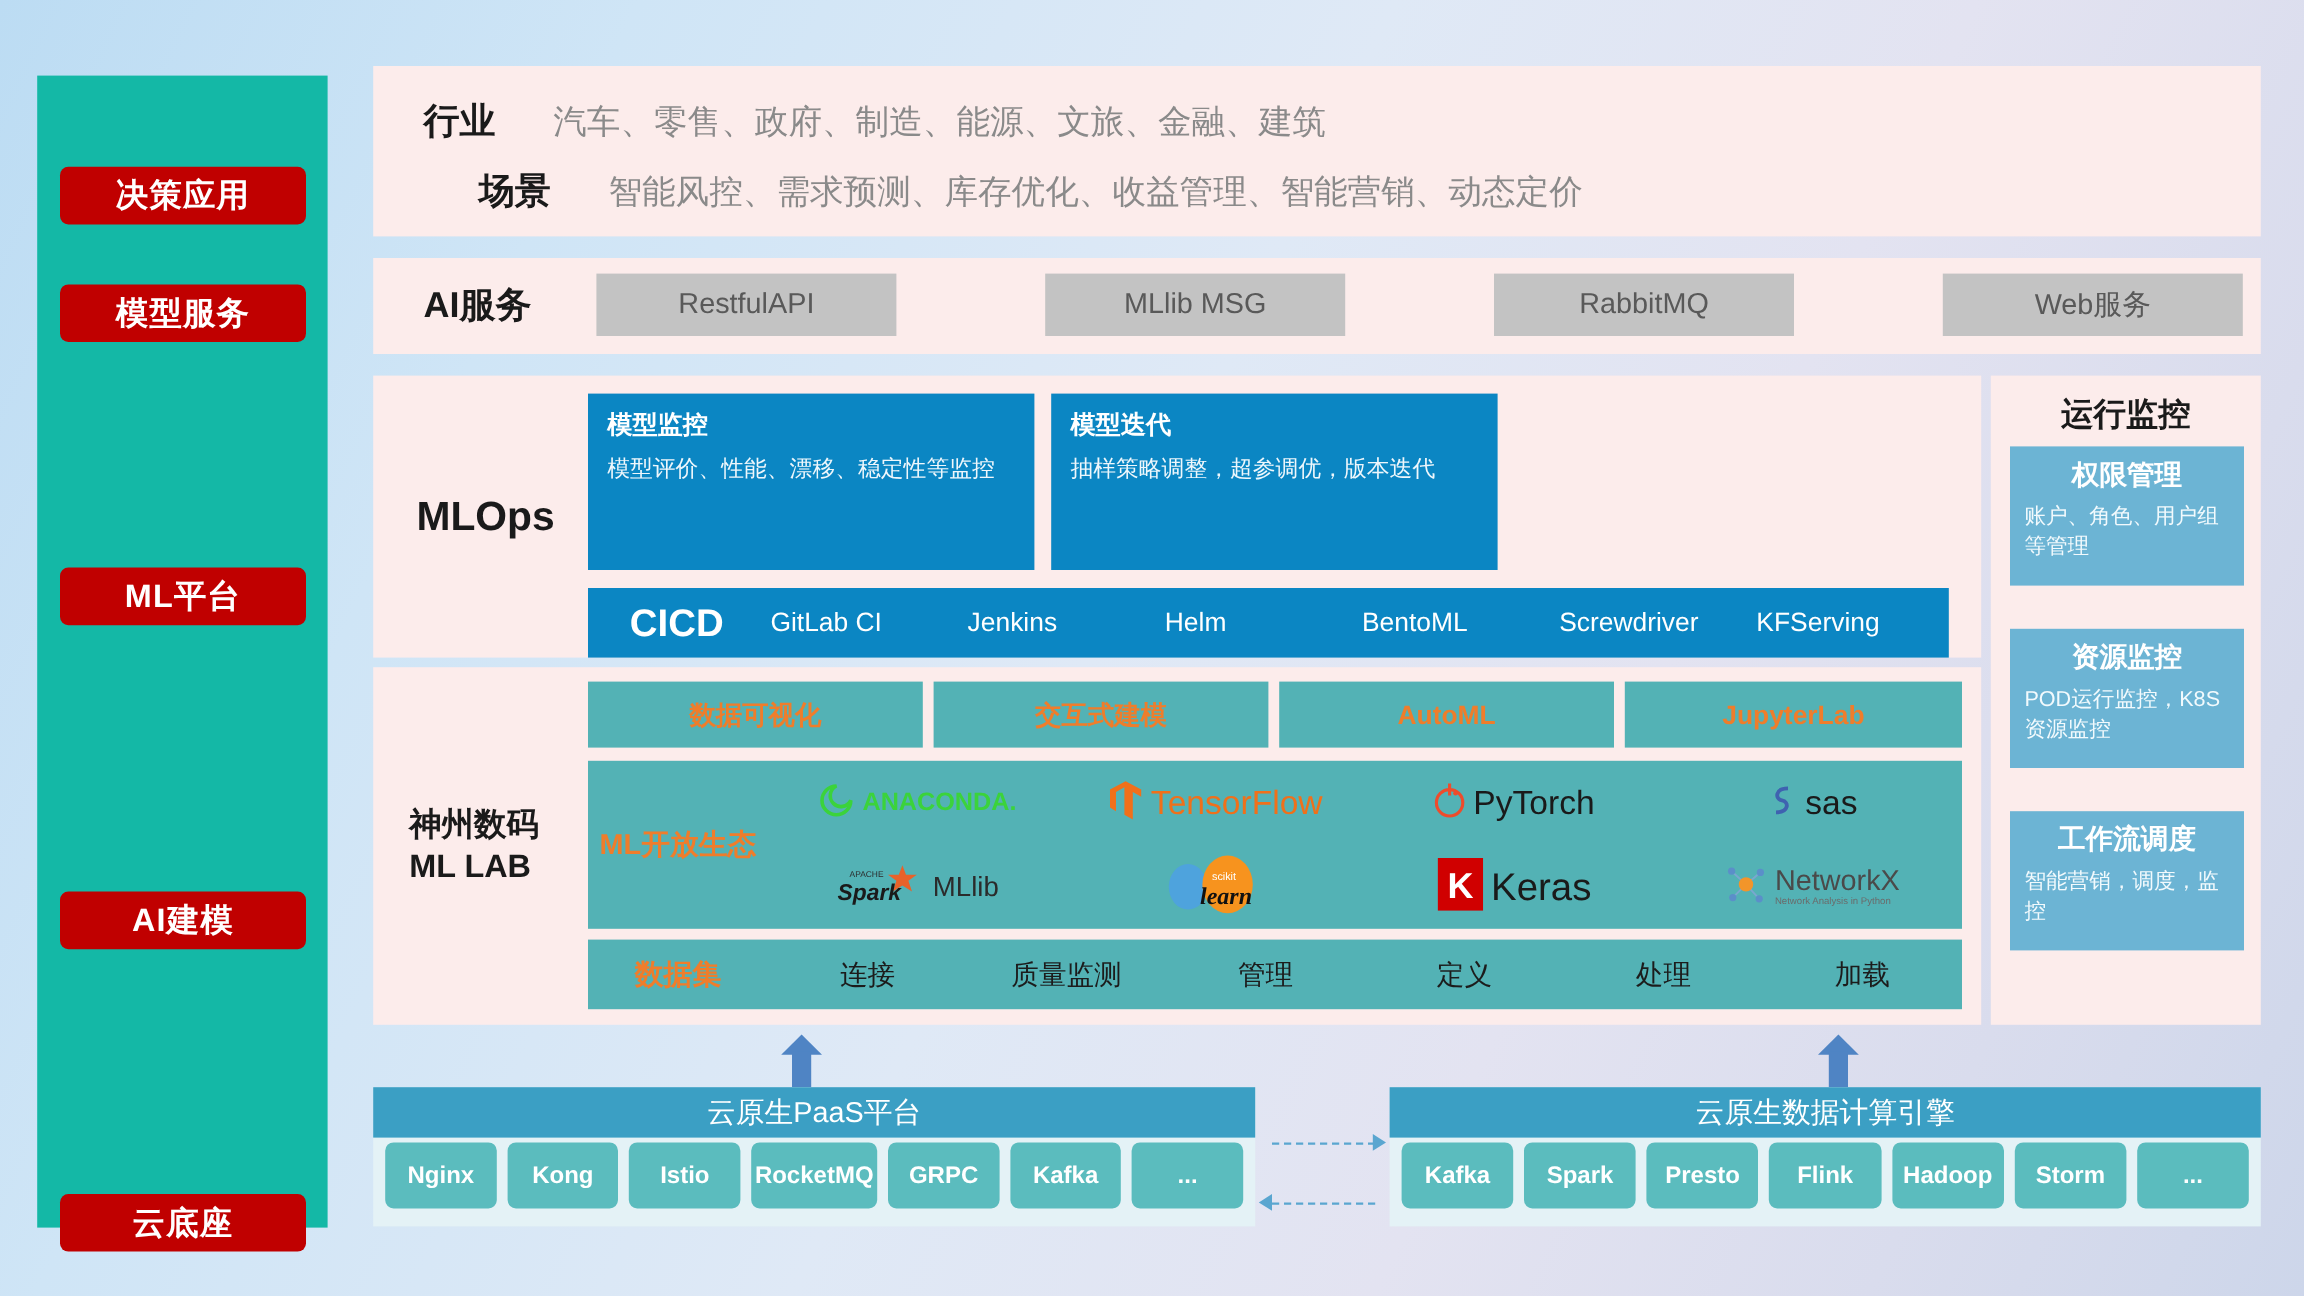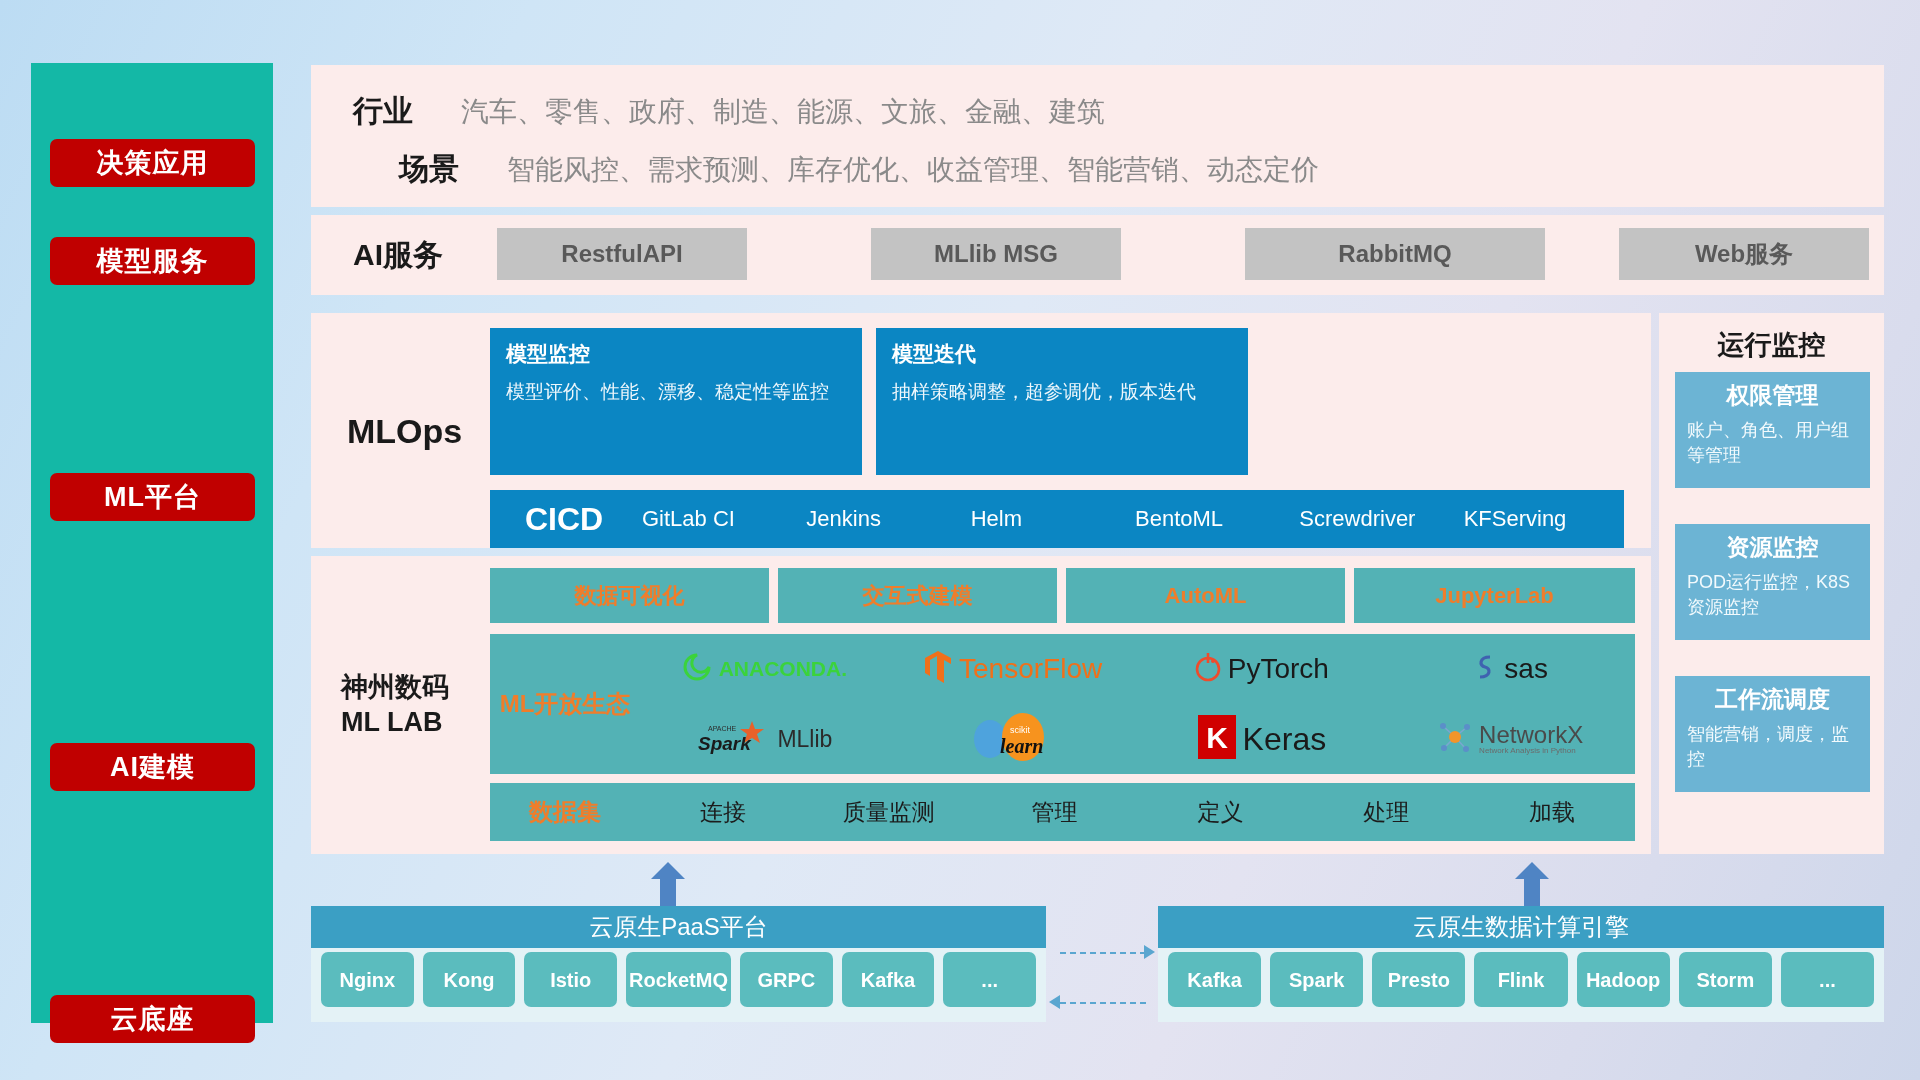--- a/index.html
+++ b/index.html
@@ -27,38 +27,38 @@
     letter-spacing: 1px;
   }
 
   
   .band {
     position: absolute;
     background: #fceceb;
   }
 
   
-  #industry-band { left: 311px; top: 65px; width: 1573px; height: 142px; }
+  #industry-band { left: 311px; top: 55px; width: 1573px; height: 142px; }
   .ind-row { position: absolute; display: flex; align-items: center; }
   .ind-key {
     font-size: 30px; font-weight: bold; color: #1a1a1a;
     width: 150px; text-align: left; padding-left: 42px;
   }
   .ind-val { font-size: 28px; color: #8a8a8a; white-space: nowrap; }
 
   
   #aiservice-band { left: 311px; top: 215px; width: 1573px; height: 80px; }
   #aiservice-label {
     position: absolute; left: 42px; top: 50%; transform: translateY(-50%);
     font-size: 30px; font-weight: bold; color: #1a1a1a;
   }
   .svc-chip {
     position: absolute; top: 13px; height: 52px;
     background: #c3c3c3; color: #595959;
-    font-size: 24px; font-weight: bold;
+    font-size: 24px; font-weight: normal;
     display: flex; align-items: center; justify-content: center;
   }
 
   
   #mlops-band { left: 311px; top: 313px; width: 1340px; height: 235px; }
   #mlops-label {
     position: absolute; left: 36px; top: 50%; transform: translateY(-50%);
     font-size: 34px; font-weight: bold; color: #1a1a1a;
   }
   .mlops-card {
@@ -200,21 +200,21 @@
   <div class="ind-row" style="left:0; top:84px;padding-left:46px;">
     <span class="ind-key">场景</span>
     <span class="ind-val">智能风控、需求预测、库存优化、收益管理、智能营销、动态定价</span>
   </div>
 </div>
 
 <div class="band" id="aiservice-band">
   <div id="aiservice-label">AI服务</div>
   <div class="svc-chip" style="left:186px;  width:250px;">RestfulAPI</div>
   <div class="svc-chip" style="left:560px;  width:250px;">MLlib MSG</div>
-  <div class="svc-chip" style="left:934px;  width:300px;">RabbitMQ</div>
+  <div class="svc-chip" style="left:934px;  width:250px;">RabbitMQ</div>
   <div class="svc-chip" style="left:1308px; width:250px;">Web服务</div>
 </div>
 
 <div class="band" id="mlops-band">
   <div id="mlops-label">MLOps</div>
 
   <div class="mlops-card" style="left:179px; width:372px;">
     <div class="t">模型监控</div>
     <div class="d">模型评价、性能、漂移、稳定性等监控</div>
   </div>

